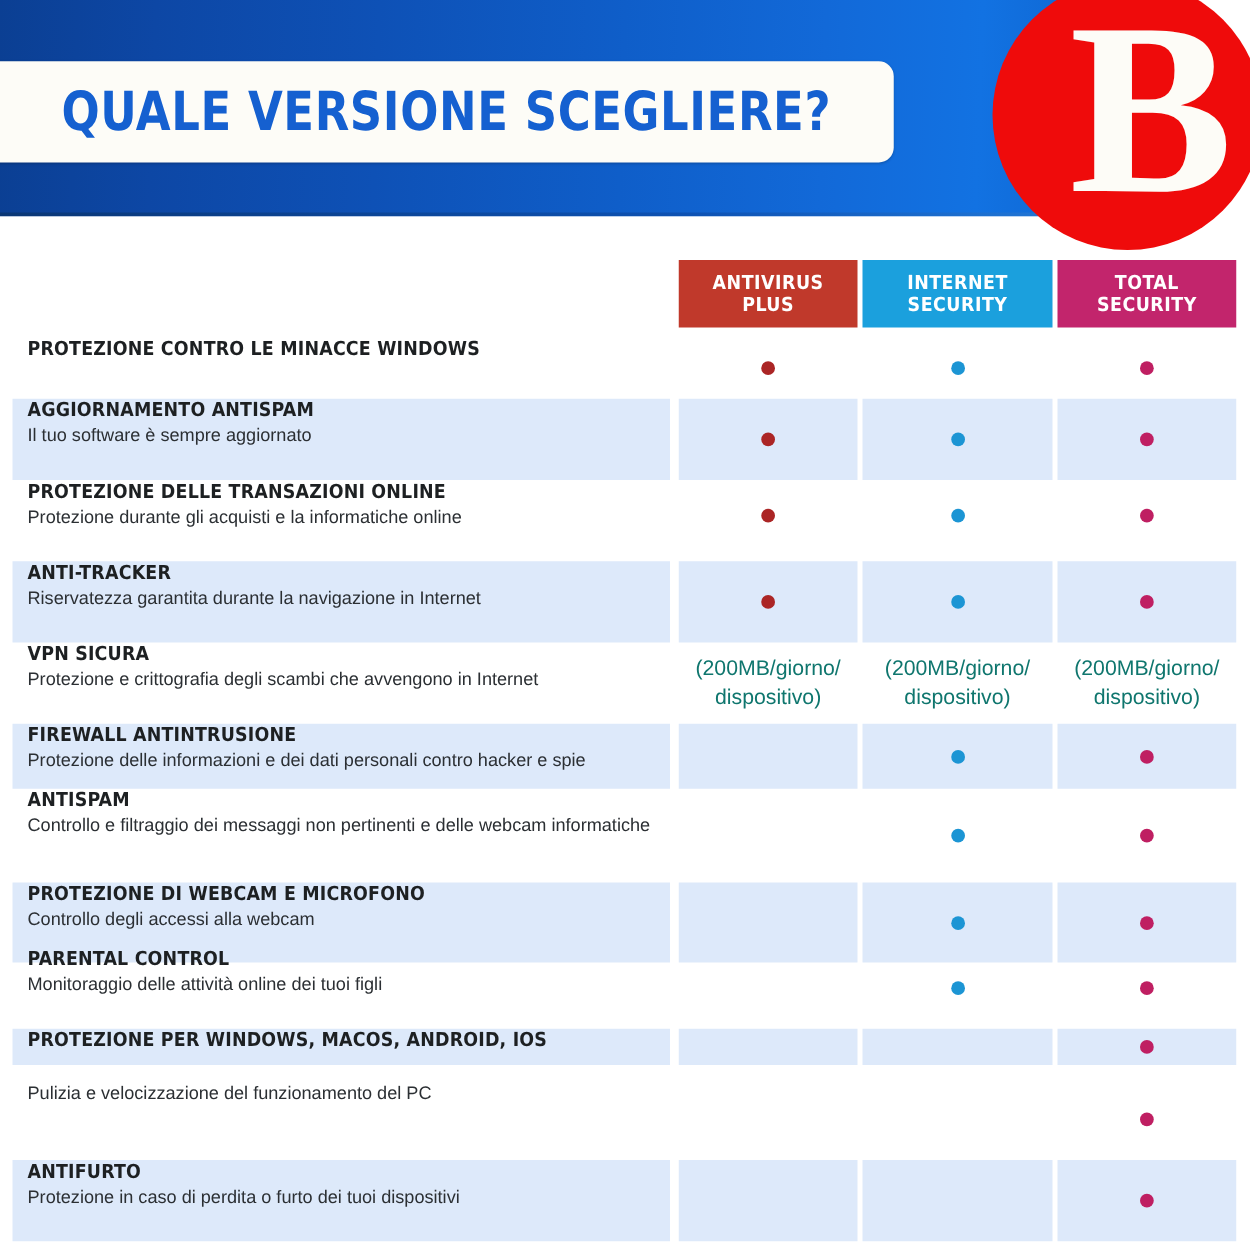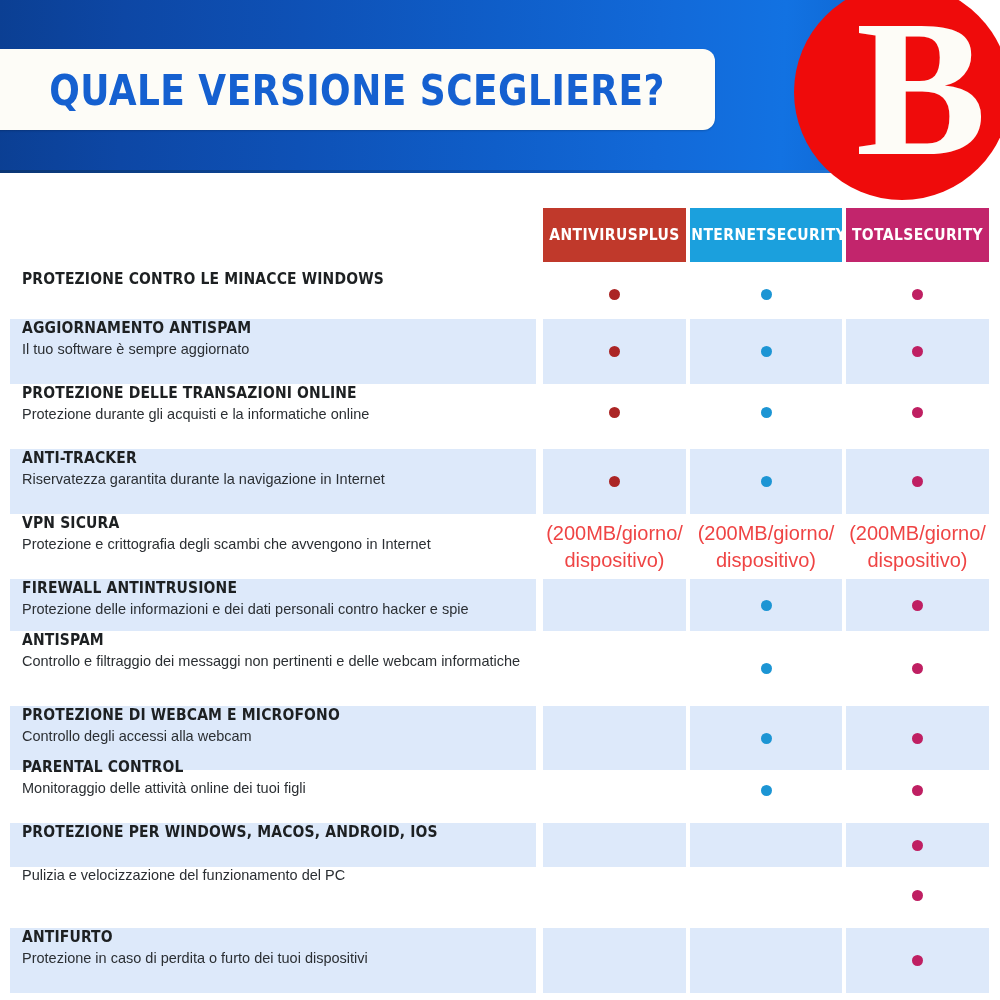--- a/index.html
+++ b/index.html
@@ -61,21 +61,21 @@
 
   
   #table{
     position:absolute;left:0;top:173px;width:1000px;height:827px;
   }
   .colhead-row{
     position:absolute;left:0;top:35px;width:1000px;height:54px;
   }
   .colhead{
     position:absolute;top:0;height:54px;
-    display:flex;flex-direction:row;align-items:center;justify-content:center;
+    display:flex;flex-direction:column;align-items:center;justify-content:center;
     color:#ffffff;
     font-size:15.5px;font-weight:bold;letter-spacing:.4px;line-height:1.18;
     font-family:"DejaVu Sans Condensed","Liberation Sans",sans-serif;
     text-align:center;
   }
   .colhead span{display:block;}
 
   .row{
     position:absolute;left:0;width:1000px;
     box-sizing:border-box;
@@ -105,21 +105,21 @@
   .cell{
     position:absolute;top:0;height:100%;
     display:flex;align-items:center;justify-content:center;
     z-index:2;
   }
   .dot{
     width:11px;height:11px;border-radius:50%;
     display:block;
   }
   .cell-text{
-    color:#ef4444;font-size:20px;line-height:1.32;text-align:center;
+    color:#0f766e;font-size:17px;line-height:1.32;text-align:center;
     white-space:pre-line;
   }
 </style>
 </head>
 <body>
 
 <div id="banner">
   <div id="title-pill">
     <div id="title-text">QUALE VERSIONE SCEGLIERE?</div>
   </div>
@@ -283,21 +283,21 @@
           <div class="feat-sub">Monitoraggio delle attività online dei tuoi figli</div>
         </div>
         <div class="cell" style="left: 543px; width: 143px;"></div>
         <div class="cell" style="left: 690px; width: 152px;">
           <span class="dot" style="background: rgb(28, 149, 212);"></span>
         </div>
         <div class="cell" style="left: 846px; width: 143px;">
           <span class="dot" style="background: rgb(191, 31, 98);"></span>
         </div>
       </div>
-      <div class="row" style="top: 650px; height: 44px;">
+      <div class="row" style="top: 650px; height: 29px;">
         <div class="shade" style="left: 10px; width: 526px;"></div>
         <div class="shade" style="left: 543px; width: 143px;"></div>
         <div class="shade" style="left: 690px; width: 152px;"></div>
         <div class="shade" style="left: 846px; width: 143px;"></div>
         <div class="feat">
           <div class="feat-title">PROTEZIONE PER WINDOWS, MACOS, ANDROID, IOS</div>
         </div>
         <div class="cell" style="left: 543px; width: 143px;"></div>
         <div class="cell" style="left: 690px; width: 152px;"></div>
         <div class="cell" style="left: 846px; width: 143px;">

